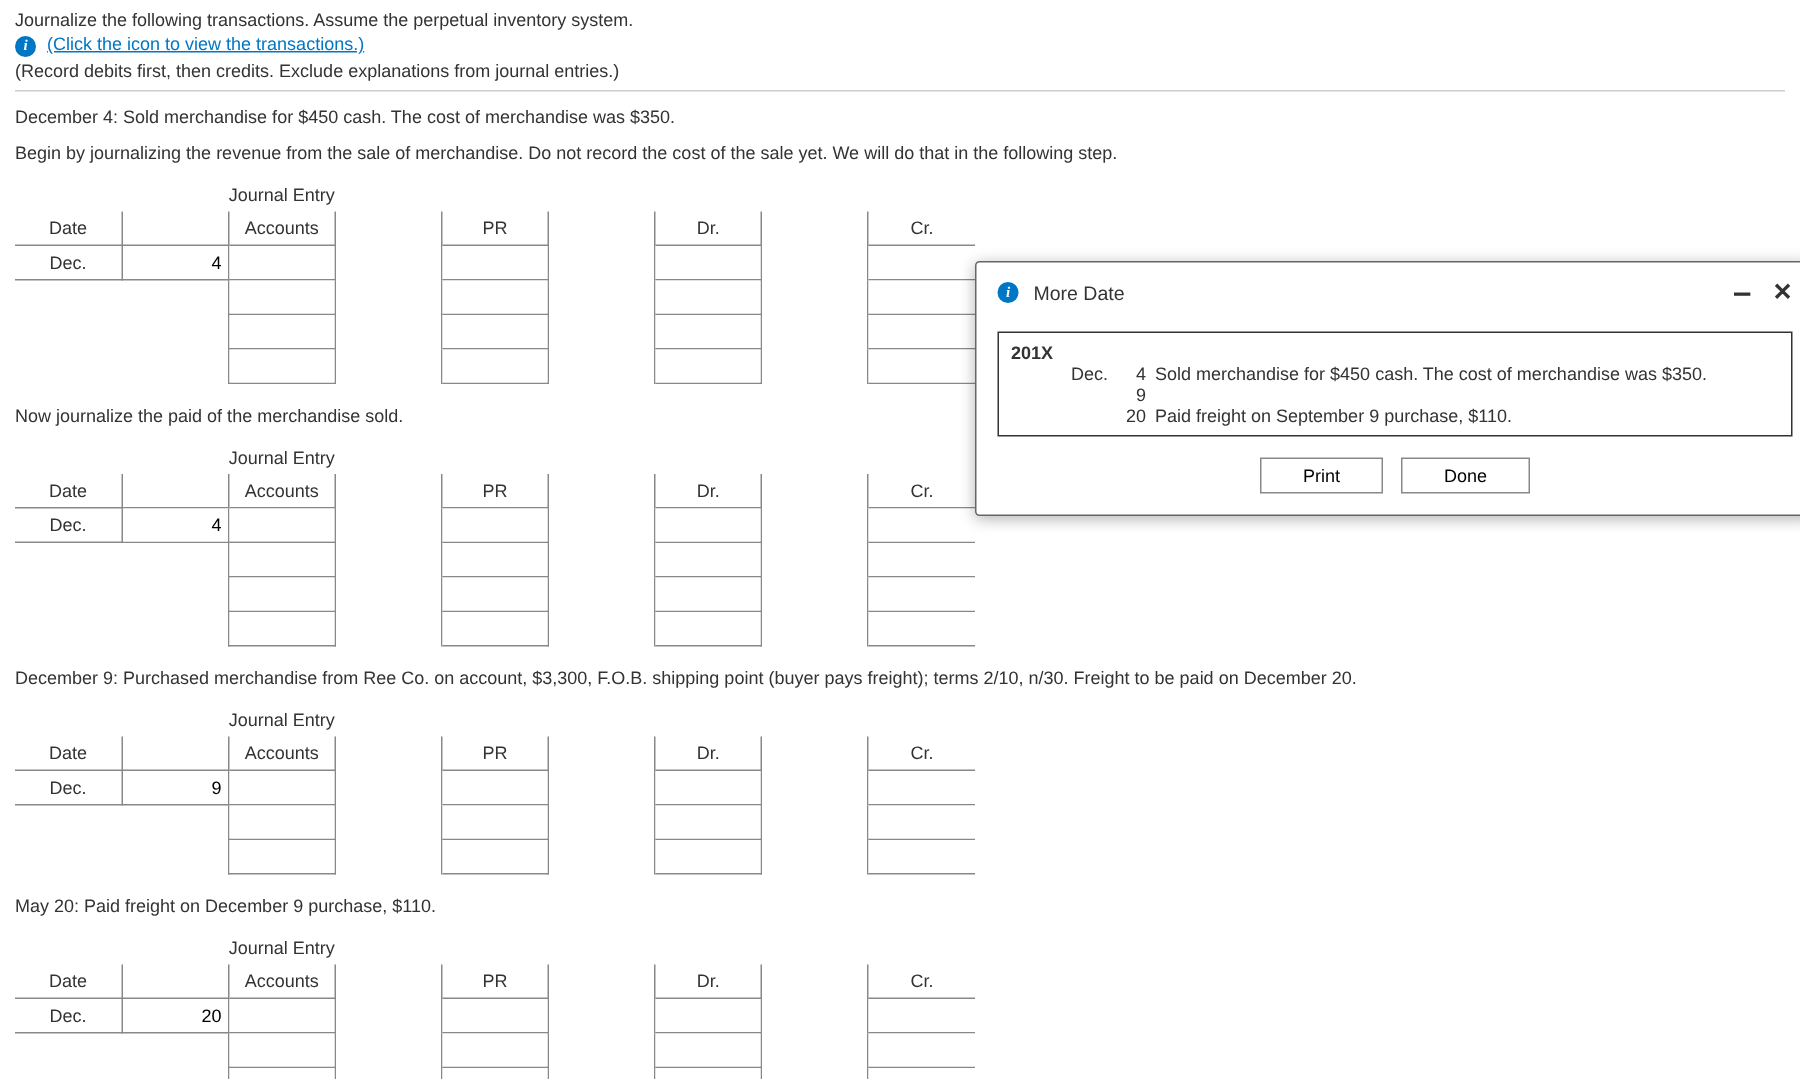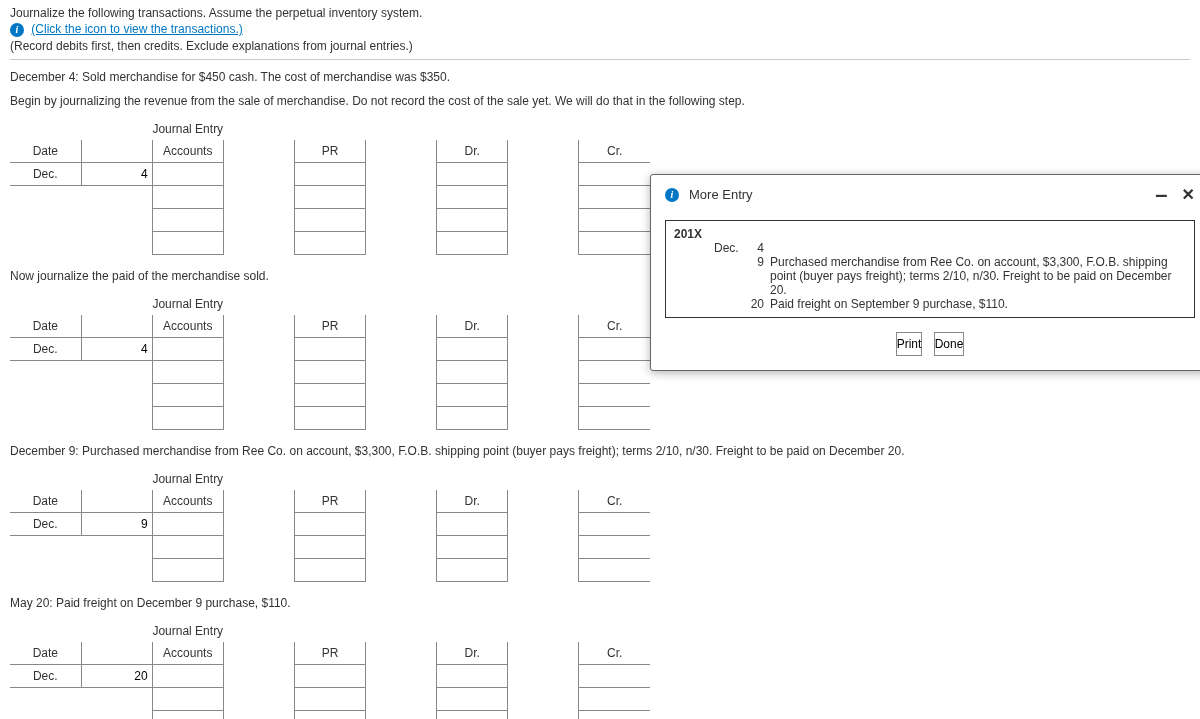--- a/index.html
+++ b/index.html
@@ -35,21 +35,21 @@
   .modal-title { display:flex; align-items:center; gap:6px; font-size:13px;}
   .modal-ctrl { display:flex; gap:14px; align-items:center;}
   .modal-ctrl span { cursor:pointer; font-size:16px; font-weight:bold; }
   .tx-box { border:1px solid #333; padding:6px 8px; font-size:12px; }
   .tx-row { display:flex; }
   .tx-year { width:40px; font-weight:bold;}
   .tx-mon  { width:32px; }
   .tx-day  { width:18px; text-align:right; padding-right:6px;}
   .tx-desc { flex:1;}
   .modal-btns { text-align:center; margin-top:14px;}
-  .modal-btns button { border:1px solid #888; background:#fff; padding:4px 0; font-size:12px; margin:0 4px; cursor:pointer;}
+  .modal-btns button { border:1px solid #888; background:#fff; padding:4px 28px; font-size:12px; margin:0 4px; cursor:pointer;}
 </style>
 </head>
 <body>
 
 <div class="instr">Journalize the following transactions. Assume the perpetual inventory system.</div>
 <div class="instr">
   <span class="info-icon">i</span>
   <span class="link-like">(Click the icon to view the transactions.)</span>
 </div>
 <div class="instr">(Record debits first, then credits. Exclude explanations from journal entries.)</div>
@@ -296,44 +296,44 @@
     <td class="spacer-col"></td>
         <td class="col-cr nob-right"><input class="cell-in right" style=""></td>
   </tr>
 </tbody>
   </table>
 
 <div class="modal">
   <div class="modal-head">
     <div class="modal-title">
       <span class="info-icon">i</span>
-      <span>More Entry</span>
+      <span>More Date</span>
     </div>
     <div class="modal-ctrl">
       <span style="font-size:22px;line-height:10px;">–</span>
       <span>✕</span>
     </div>
   </div>
   <div class="tx-box">
     <div class="tx-row">
       <div class="tx-year">201X</div>
       <div class="tx-mon"></div>
         <div class="tx-day"></div>
         <div class="tx-desc"></div>
     </div>
     <div class="tx-row">
       <div class="tx-year"></div>
       <div class="tx-mon">Dec.</div>
       <div class="tx-day">4</div>
+      <div class="tx-desc">Sold merchandise for $450 cash. The cost of merchandise was $350.</div>
     </div>
     <div class="tx-row">
       <div class="tx-year"></div>
         <div class="tx-mon"></div>
       <div class="tx-day">9</div>
-      <div class="tx-desc">Purchased merchandise from Ree Co. on account, $3,300, F.O.B. shipping point (buyer pays freight); terms 2/10, n/30. Freight to be paid on December 20.</div>
     </div>
     <div class="tx-row">
       <div class="tx-year"></div>
         <div class="tx-mon"></div>
       <div class="tx-day">20</div>
       <div class="tx-desc">Paid freight on September 9 purchase, $110.</div>
     </div>
   </div>
   <div class="modal-btns">
     <button>Print</button>

